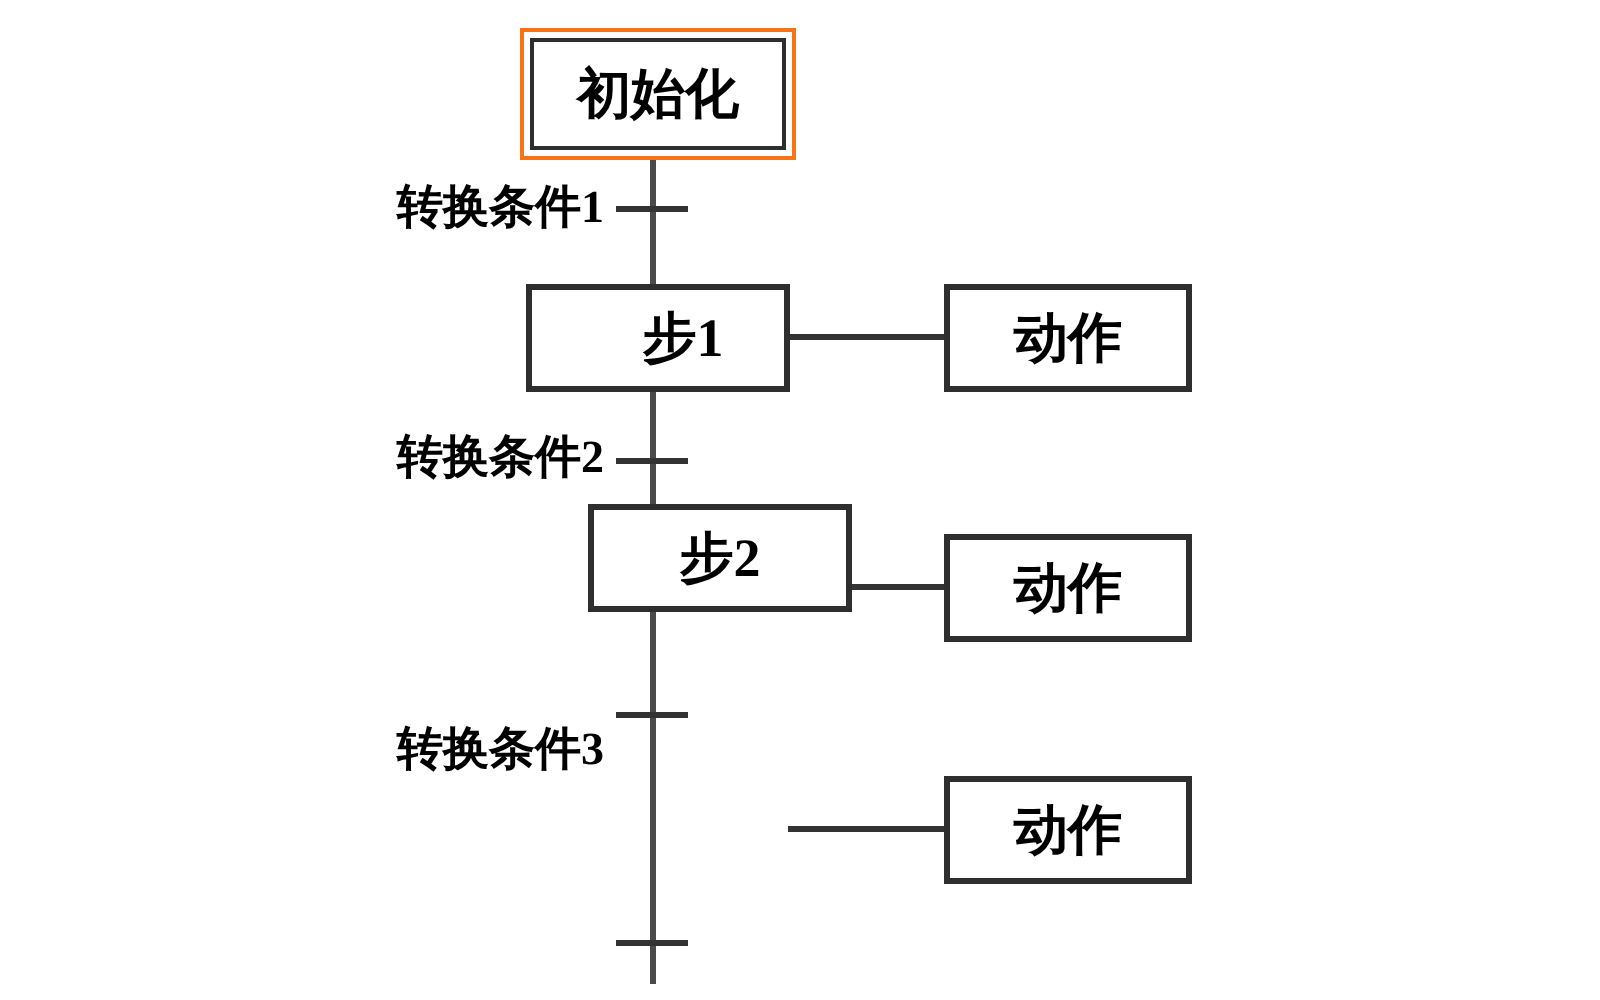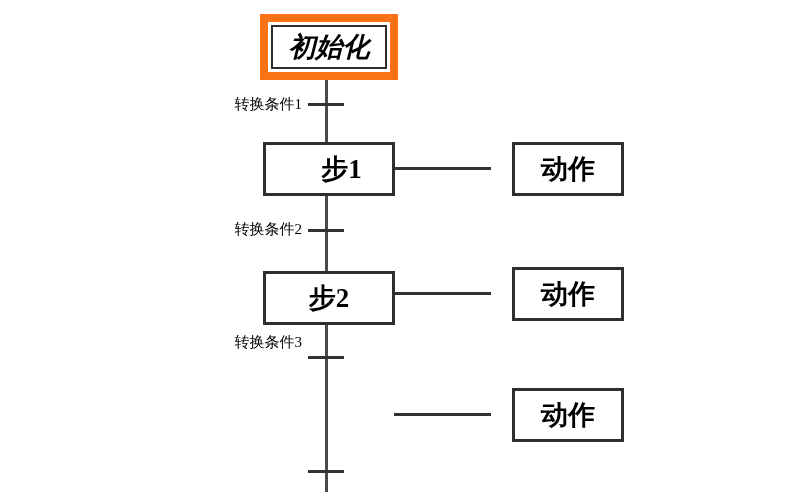--- a/index.html
+++ b/index.html
@@ -24,55 +24,54 @@
     position: absolute;
     left: 308px; width: 36px; height: 3px;
     background: #333333;
   }
   .t1 { top: 103px; } .t2 { top: 229px; } .t3 { top: 356px; } .t4 { top: 470px; }
   
   .tlabel {
     position: absolute;
     left: 130px; width: 172px;
     text-align: right;
-    font-size: 15px; line-height: 24px;
-    font-weight: normal;
+    font-size: 23px; line-height: 24px;
+    font-weight: bold;
     white-space: nowrap;
   }
-  .l1 { top: 92px; } .l2 { top: 217px; text-align: right; } .l3 { top: 330px; } .l4 { top: 458px; }
+  .l1 { top: 92px; } .l2 { top: 217px; text-align: right; } .l3 { top: 363px; } .l4 { top: 458px; }
   
   .box {
     position: absolute;
     box-sizing: border-box;
     background: #ffffff;
     border: 3px solid #2e2e2e;
     display: flex; align-items: center; justify-content: center;
     font-size: 27px; font-weight: bold;
   }
   
   .init-outer {
     position: absolute;
     left: 260px; top: 14px;
     width: 138px; height: 66px;
     box-sizing: border-box;
-    border: 8px solid #f97316;
+    border: 2px solid #f97316;
     background: #ffffff;
     padding: 3px;
-    font-style: italic;
   }
   .init-inner {
     width: 100%; height: 100%;
     box-sizing: border-box;
     border: 2px solid #2e2e2e;
     display: flex; align-items: center; justify-content: center;
     font-size: 27px; font-weight: bold;
   }
   .step   { left: 263px; width: 132px; height: 54px; }
-  .s1 { top: 142px; padding-left: 25px; } .s2 { top: 271px; } .s3 { top: 388px; }
-  .action { left: 512px; width: 112px; height: 54px; border-width: 3px; }
+  .s1 { top: 142px; padding-left: 25px; } .s2 { top: 252px; margin-left: 31px; } .s3 { top: 388px; }
+  .action { left: 472px; width: 124px; height: 54px; border-width: 3px; }
   .a1 { top: 142px; } .a2 { top: 267px; } .a3 { top: 388px; }
   
   .conn {
     position: absolute;
     left: 394px; width: 97px; height: 3px;
     background: #333333;
   }
   .c1 { top: 167px; } .c2 { top: 292px; } .c3 { top: 413px; }
 </style>
 </head>

